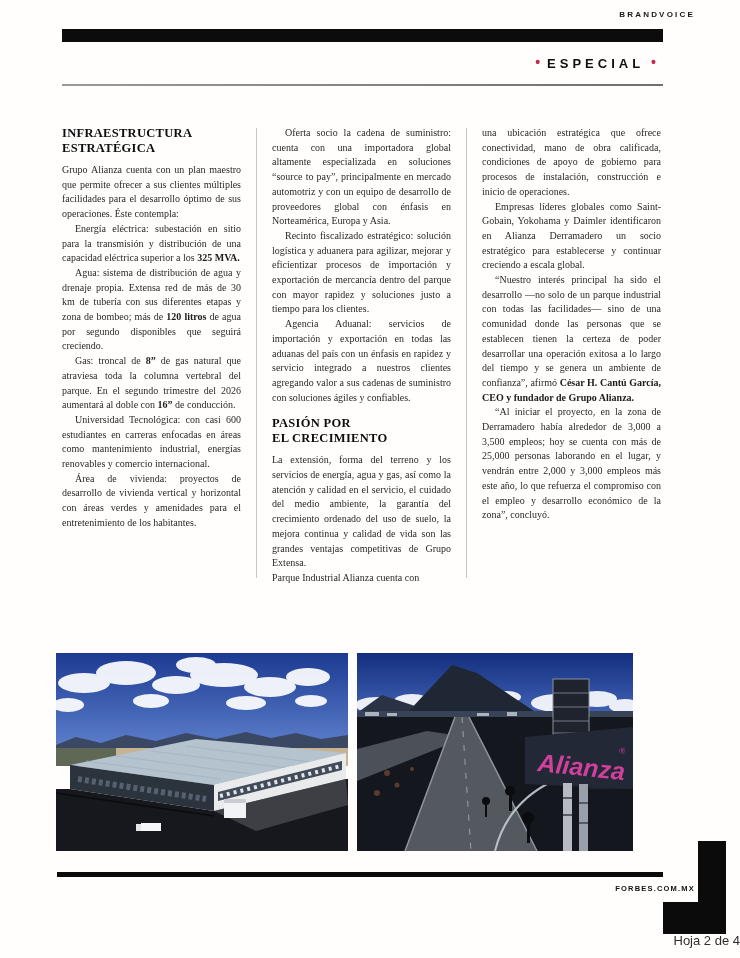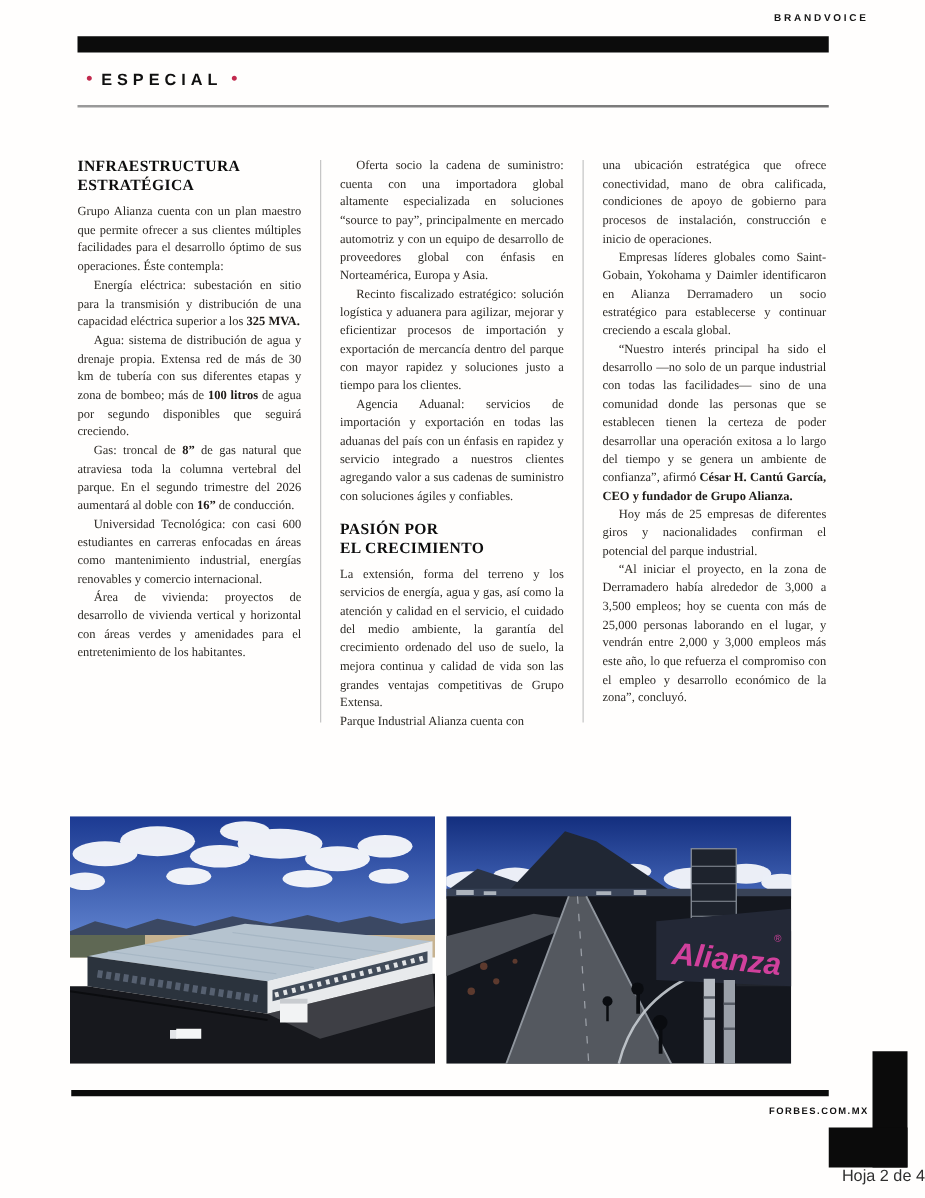--- a/index.html
+++ b/index.html
@@ -2,21 +2,21 @@
 <html><head>
 <meta charset="utf-8">
 <style>
   html,body{margin:0;padding:0;background:#ffffff;}
   .page{position:relative;width:740px;height:958px;background:#fffefd;overflow:hidden;
         font-family:"Liberation Serif",serif;color:#2b2824;padding-left:32px;}
   
   .brandvoice{position:absolute;top:10px;right:77px;font-family:"Liberation Sans",sans-serif;
         font-size:8px;font-weight:bold;letter-spacing:2.2px;color:#161616;}
   .topbar{position:absolute;left:62px;top:29px;width:601px;height:13px;background:#0c0c0c;}
-  .especial{position:absolute;left:62px;top:55px;width:601px;text-align:left;
+  .especial{position:absolute;left:62px;top:55px;width:601px;text-align:right;
         font-family:"Liberation Sans",sans-serif;font-size:13px;font-weight:bold;
         letter-spacing:4px;color:#101010;}
   .especial .dot{font-size:14px;letter-spacing:0;position:relative;top:-1px;margin:0 7px;}
   .thinrule{position:absolute;left:62px;top:84px;width:601px;height:2px;
         background:linear-gradient(to right,#9a9a9a,#6f6f6f);}
   
   .columns{position:absolute;left:62px;top:126px;width:601px;display:flex;align-items:stretch;}
   .col{width:179px;font-size:10px;line-height:14.7px;text-align:justify;}
   .vrule{width:1px;background:#c6c6c6;margin:2px 15px 8px 15px;}
   .col p{margin:0;}
@@ -52,21 +52,21 @@
   <div class="thinrule"></div>
 
   <div class="columns">
     <div class="col">
         <h2>
           <div>INFRAESTRUCTURA</div>
           <div>ESTRATÉGICA</div>
         </h2>
         <p><span>Grupo Alianza cuenta con un plan maestro que permite ofrecer a sus clientes múltiples facilidades para el desarrollo óptimo de sus operaciones. Éste contempla:</span></p>
         <p class="ind"><span>Energía eléctrica: subestación en sitio para la transmisión y distribución de una capacidad eléctrica superior a los </span><b>325 MVA.</b></p>
-        <p class="ind"><span>Agua: sistema de distribución de agua y drenaje propia. Extensa red de más de 30 km de tubería con sus diferentes etapas y zona de bombeo; más de </span><b>100 litros</b><span> de agua por segundo disponibles que seguirá creciendo.</span></p>
+        <p class="ind"><span>Agua: sistema de distribución de agua y drenaje propia. Extensa red de más de 30 km de tubería con sus diferentes etapas y zona de bombeo; más de </span><b>120 litros</b><span> de agua por segundo disponibles que seguirá creciendo.</span></p>
         <p class="ind"><span>Gas: troncal de </span><b>8”</b><span> de gas natural que atraviesa toda la columna vertebral del parque. En el segundo trimestre del 2026 aumentará al doble con </span><b>16”</b><span> de conducción.</span></p>
         <p class="ind"><span>Universidad Tecnológica: con casi 600 estudiantes en carreras enfocadas en áreas como mantenimiento industrial, energías renovables y comercio internacional.</span></p>
         <p class="ind"><span>Área de vivienda: proyectos de desarrollo de vivienda vertical y horizontal con áreas verdes y amenidades para el entretenimiento de los habitantes.</span></p>
       </div>
     <div class="vrule"></div>
     <div class="col">
         <p class="ind"><span>Oferta socio la cadena de suministro: cuenta con una importadora global altamente especializada en soluciones “source to pay”, principalmente en mercado automotriz y con un equipo de desarrollo de proveedores global con énfasis en Norteamérica, Europa y Asia.</span></p>
         <p class="ind"><span>Recinto fiscalizado estratégico: solución logística y aduanera para agilizar, mejorar y eficientizar procesos de importación y exportación de mercancía dentro del parque con mayor rapidez y soluciones justo a tiempo para los clientes.</span></p>
         <p class="ind"><span>Agencia Aduanal: servicios de importación y exportación en todas las aduanas del país con un énfasis en rapidez y servicio integrado a nuestros clientes agregando valor a sus cadenas de suministro con soluciones ágiles y confiables.</span></p>
         <h2 class="mt">
@@ -74,21 +74,20 @@
           <div>EL CRECIMIENTO</div>
         </h2>
         <p><span>La extensión, forma del terreno y los servicios de energía, agua y gas, así como la atención y calidad en el servicio, el cuidado del medio ambiente, la garantía del crecimiento ordenado del uso de suelo, la mejora continua y calidad de vida son las grandes ventajas competitivas de Grupo Extensa.</span></p>
         <p><span>Parque Industrial Alianza cuenta con</span></p>
       </div>
     <div class="vrule"></div>
     <div class="col">
         <p><span>una ubicación estratégica que ofrece conectividad, mano de obra calificada, condiciones de apoyo de gobierno para procesos de instalación, construcción e inicio de operaciones.</span></p>
         <p class="ind"><span>Empresas líderes globales como Saint-Gobain, Yokohama y Daimler identificaron en Alianza Derramadero un socio estratégico para establecerse y continuar creciendo a escala global.</span></p>
         <p class="ind"><span>“Nuestro interés principal ha sido el desarrollo —no solo de un parque industrial con todas las facilidades— sino de una comunidad donde las personas que se establecen tienen la certeza de poder desarrollar una operación exitosa a lo largo del tiempo y se genera un ambiente de confianza”, afirmó </span><b>César H. Cantú García, CEO y fundador de Grupo Alianza.</b></p>
-        <p class="ind"><span>Hoy más de 25 empresas de diferentes giros y nacionalidades confirman el potencial del parque industrial.</span></p>
         <p class="ind"><span>“Al iniciar el proyecto, en la zona de Derramadero había alrededor de 3,000 a 3,500 empleos; hoy se cuenta con más de 25,000 personas laborando en el lugar, y vendrán entre 2,000 y 3,000 empleos más este año, lo que refuerza el compromiso con el empleo y desarrollo económico de la zona”, concluyó.</span></p>
       </div>
   </div>
 
   <div class="photo photo-left">
     <svg width="292" height="198" viewBox="0 0 292 198">
       <defs>
         <linearGradient id="skyL" x1="0" y1="0" x2="0" y2="1">
           <stop offset="0" stop-color="#1c3a92"></stop>
             <stop offset="1" stop-color="#5d80cc"></stop>

